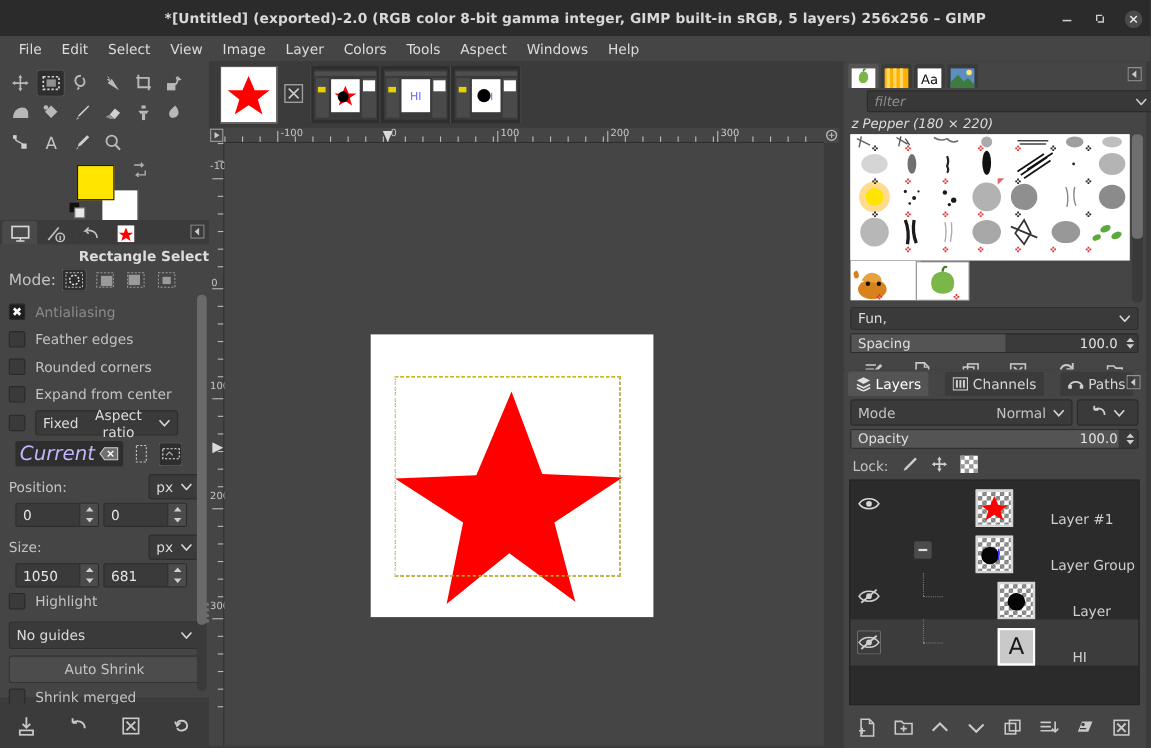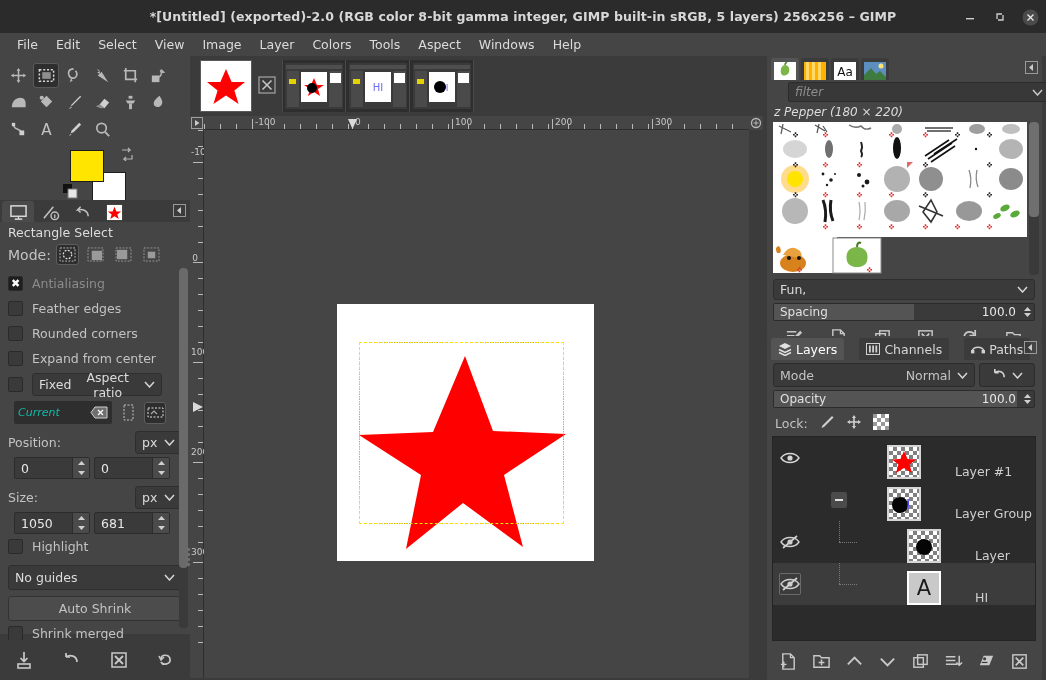--- a/index.html
+++ b/index.html
@@ -50,21 +50,21 @@
   .optdock {
     position:absolute; left:0; top:200px; width:190px; height:480px; background:#3b3b3b;
   }
   .tabrow { position:absolute; left:2px; top:0px; height:24px; display:flex; align-items:flex-end; }
   .tabb { width:32px; height:23px; display:flex; align-items:center; justify-content:center;
           background:#3b3b3b; border-radius:3px 3px 0 0; }
   .tabb.active { background:#4a4a4a; }
   .dockmenu { position:absolute; right:4px; top:4px; width:13px; height:13px; }
 
   .optbody { position:absolute; left:0; top:22px; width:190px; height:412px; background:#454545; }
-  .opt-title { margin:3px 0 4px 8px; font-weight:normal; color:#dcdcdc; font-size:12.5px;}
+  .opt-title { margin:3px 0 4px 8px; font-weight:bold; color:#dcdcdc; font-size:12.5px;text-align:right;}
   .moderow { display:flex; align-items:center; margin:2px 0 6px 8px; gap:5px; }
   .moderow .lbl { font-size:14px; }
   .modebtn { width:23px; height:21px; display:flex; align-items:center; justify-content:center; border-radius:3px;}
   .modebtn.active { background:#2e2e2e; box-shadow: inset 0 0 0 1px #5d5d5d;}
 
   .chkrow { display:flex; align-items:center; margin:0 0 0 8px; height:25px; gap:9px;}
   .chk { width:15px; height:15px; background:#3a3a3a; border:1px solid #2a2a2a; border-radius:2px;
         display:flex; align-items:center; justify-content:center; flex:0 0 auto;}
   .chk.on { background:#1e1e1e; }
   .chk .x { color:#fff; font-size:11px; font-weight:bold; line-height:1;}
@@ -73,21 +73,21 @@
 
   .fixedrow { display:flex; align-items:center; margin:2px 0 0 8px; gap:9px;}
   .combo { background:#3a3a3a; border:1px solid #2e2e2e; border-radius:3px; height:23px;
            display:flex; align-items:center; padding:0 6px; gap:6px; color:#dcdcdc; font-size:12.5px;}
   .combo .cv { flex:1; }
   .caret { width:11px; height:7px; }
 
   .currentrow { display:flex; align-items:center; margin:5px 0 0 14px; gap:5px;}
   .currentfield { width:98px; height:23px; background:#2e2e2e; border-radius:2px; display:flex;
                   align-items:center; padding:0 4px; }
-  .currentfield .cf { flex:1; font-style:italic; color:#14b8a6; font-size:11px; }
+  .currentfield .cf { flex:1; font-style:italic; color:#c4b5fd; font-size:18px; }
   .iconbtn { width:22px; height:22px; display:flex; align-items:center; justify-content:center; border-radius:3px;}
   .iconbtn.sel { background:#2e2e2e; box-shadow: inset 0 0 0 1px #5d5d5d;}
 
   .lblrow { display:flex; align-items:center; margin:7px 8px 0 8px; gap:6px;}
   .lblrow .lbl { font-size:12.5px; flex:1;}
   .unitcombo { width:47px; height:23px; }
 
   .spinrow { display:flex; margin:3px 0 0 14px; gap:4px;}
   .spin { width:76px; height:22px; background:#3a3a3a; border:1px solid #2c2c2c; border-radius:2px;
           display:flex; align-items:center; }

